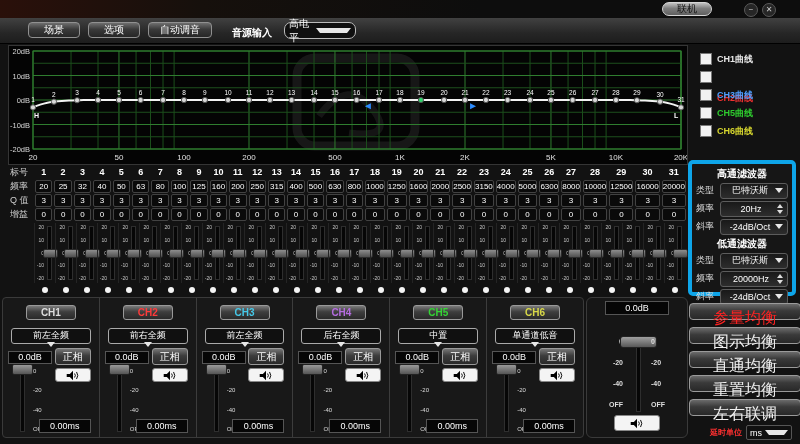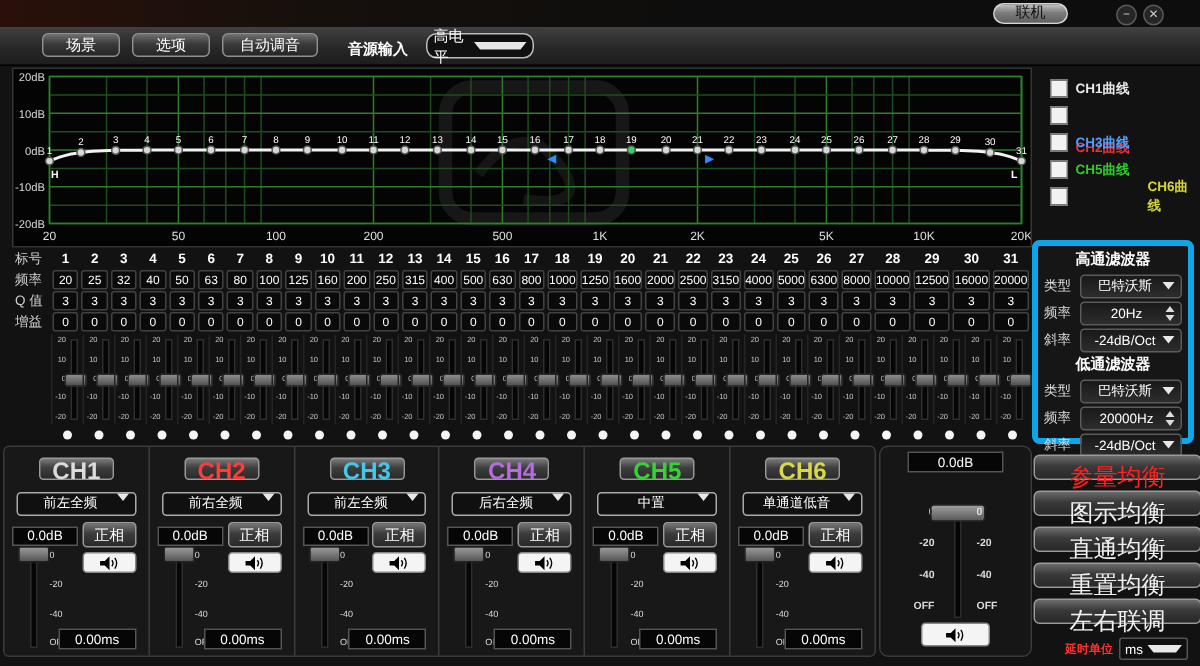--- a/index.html
+++ b/index.html
@@ -60,25 +60,25 @@
             cursor:pointer;}
   .eq-handle{position:absolute;left:-5px;top:22px;width:13px;height:7px;border-radius:2px;
              background:linear-gradient(#8d8d8d,#4f4f4f);border:1px solid #2a2a2a;cursor:grab;}
   #band-dots{position:absolute;left:34px;top:287px;width:651px;height:8px;display:grid;grid-template-columns:repeat(31,1fr);}
   .dot{width:6px;height:6px;border-radius:50%;background:#f5f5f5;justify-self:center;}
   
   #channels{position:absolute;left:2px;top:297px;width:582px;height:141px;background:#181818;
             border:1px solid #3a3a3a;border-radius:4px;display:flex;box-sizing:border-box;}
   .strip{position:relative;flex:1;border-right:1px solid #3c3c3c;}
   .strip:last-child{border-right:none;}
-  .ch-btn{position:absolute;left:50%;transform:translateX(-50%);top:7px;width:50px;height:15px;font-size:16px;
+  .ch-btn{position:absolute;left:50%;transform:translateX(-50%);top:7px;width:50px;height:15px;font-size:10px;
           font-weight:bold;background:linear-gradient(#7a7a7a,#3e3e3e 45%,#2a2a2a);border:1px solid #999;
           border-radius:3px;padding:0;cursor:pointer;}
   .ch-dd{position:absolute;left:8px;right:8px;top:30px;height:14px;background:#101010;border:1px solid #aaa;
-         border-radius:3px;display:flex;font-size:9px;color:#fff;padding:0 4px;cursor:pointer;}
+         border-radius:3px;display:flex;align-items:center;font-size:9px;color:#fff;padding:0 4px;cursor:pointer;flex-direction:column;}
   .ch-dd span:first-child{flex:1;text-align:center;}
   .ch-gain{position:absolute;left:5px;top:53px;width:42px;height:11px;background:#060606;border:1px solid #555;
            font-size:9px;color:#fff;text-align:center;line-height:11px;cursor:text;}
   .ch-phase{position:absolute;right:8px;top:50px;width:36px;height:17px;font-size:10px;color:#fff;
             background:linear-gradient(#757575,#3c3c3c 45%,#292929);border:1px solid #999;border-radius:3px;
             padding:0;cursor:pointer;}
   .ch-mute{position:absolute;right:8px;top:70px;width:36px;height:14px;background:#f4f4f4;border:1px solid #888;
            border-radius:3px;padding:0;cursor:pointer;display:flex;align-items:center;justify-content:center;}
   .spk{width:16px;height:11px;}
   .ch-slider{position:absolute;left:4px;top:66px;width:44px;height:70px;}
@@ -277,21 +277,21 @@
       <label class="curve-row">
         <span class="cb"></span>
         <span class="curve-label" style="color: rgb(77, 159, 255);">CH3曲线</span>
       </label>
       <label class="curve-row">
         <span class="cb"></span>
         <span class="curve-label" style="color: rgb(46, 204, 46);">CH5曲线</span>
       </label>
       <label class="curve-row">
         <span class="cb"></span>
-        <span class="curve-label" style="color: rgb(214, 214, 46); margin-left: 48px;">CH6曲线</span>
+        <span class="curve-label" style="color: rgb(214, 214, 46);">CH6曲线</span>
       </label>
     </div>
 
   <div id="filters">
       <div class="filter-title">高通滤波器</div>
       <div class="filter-row">
         <span class="f-label">类型</span>
         <div class="f-ctl">
           <span class="f-val">巴特沃斯</span>
           <span class="arr"></span>

